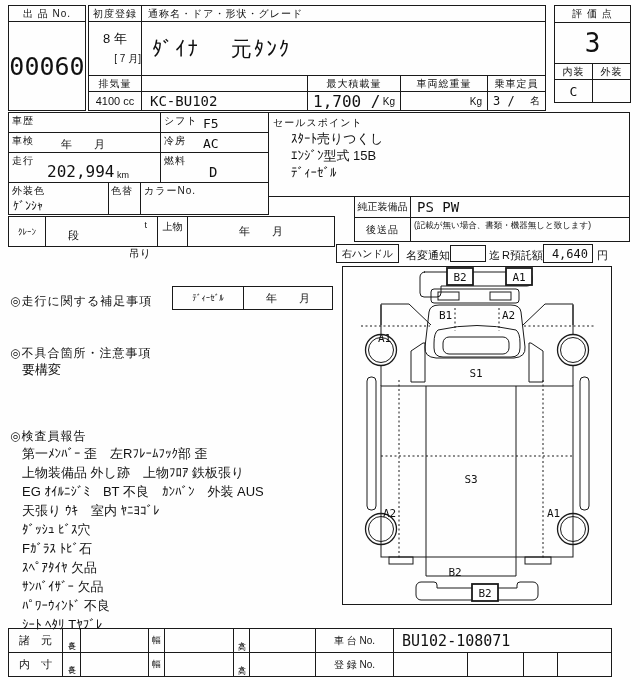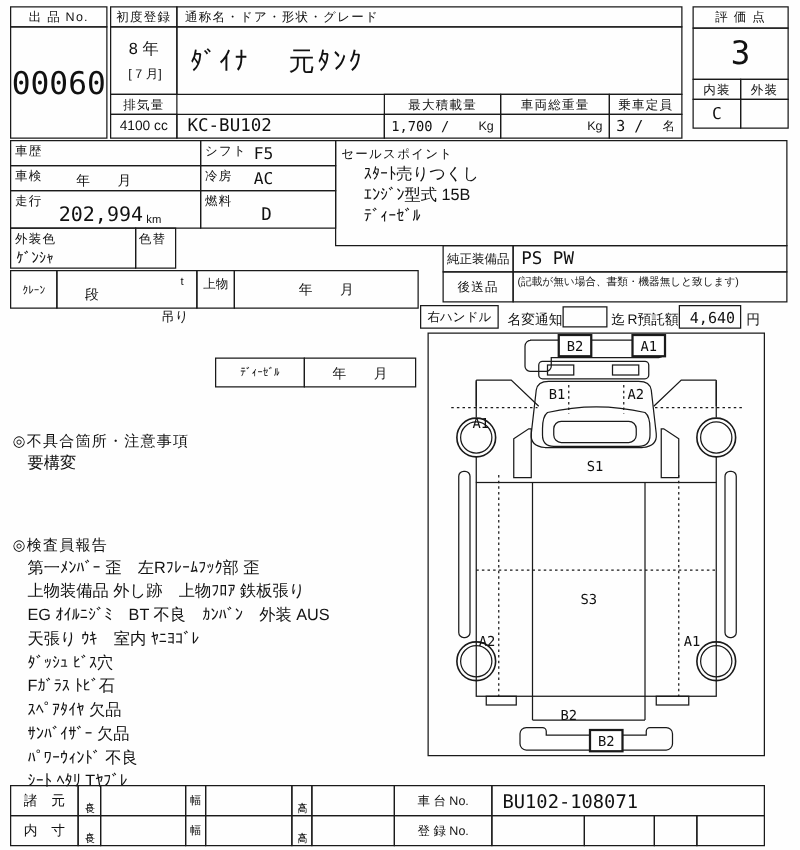--- a/index.html
+++ b/index.html
@@ -21,34 +21,34 @@
 <body>
 
 <div class="sheet">
 
   <div class="a b c lbl" style="left:8px;top:5px;width:78px;height:17px">出 品 No.</div>
   <div class="a b c mono" style="left:8px;top:21px;width:78px;height:90px;font-size:25px">00060</div>
 
   <div class="a b c lbl" style="left:88px;top:5px;width:54px;height:17px">初度登録</div>
   <div class="a b" style="left:88px;top:21px;width:54px;height:55px">
     <div style="font-size:13px;text-align:center;margin-top:8px">8 年</div>
-    <div style="font-size:10px;text-align:center;padding-left:2px;margin-top:4px">[ 7 月]</div>
+    <div style="font-size:10px;text-align:right;padding-left:2px;margin-top:4px">[ 7 月]</div>
   </div>
 
   <div class="a b lbl" style="left:141px;top:5px;width:405px;height:17px;display:flex;align-items:center;padding-left:6px">通称名・ドア・形状・グレード</div>
   <div class="a b" style="left:141px;top:21px;width:405px;height:55px;display:flex;align-items:center;padding-left:10px;font-size:21px;letter-spacing:2px">ﾀﾞｲﾅ　 元ﾀﾝｸ</div>
 
   <div class="a b c lbl" style="left:88px;top:75px;width:54px;height:17px">排気量</div>
   <div class="a b c" style="left:88px;top:91px;width:54px;height:20px;font-size:11px">4100 cc</div>
 
   <div class="a b mono" style="left:141px;top:91px;width:167px;height:20px;display:flex;align-items:center;padding-left:8px;font-size:14px">KC-BU102</div>
 
   <div class="a b c lbl" style="left:307px;top:75px;width:94px;height:17px">最大積載量</div>
   <div class="a b" style="left:307px;top:91px;width:94px;height:20px;display:flex;align-items:center;justify-content:space-between;padding:0 5px">
-    <span class="mono" style="font-size:11px">1,700 /</span>
+    <span class="mono" style="font-size:16px">1,700 /</span>
     <span style="font-size:10px">Kg</span>
   </div>
 
   <div class="a b c lbl" style="left:400px;top:75px;width:88px;height:17px">車両総重量</div>
   <div class="a b" style="left:400px;top:91px;width:88px;height:20px;display:flex;align-items:center;justify-content:flex-end;padding-right:5px;font-size:10px">Kg</div>
 
   <div class="a b c lbl" style="left:487px;top:75px;width:59px;height:17px">乗車定員</div>
   <div class="a b" style="left:487px;top:91px;width:59px;height:20px;display:flex;align-items:center;justify-content:space-between;padding:0 5px">
     <span class="mono" style="font-size:12px">3 /</span>
     <span style="font-size:10px">名</span>
@@ -87,20 +87,23 @@
     <span class="tag">燃料</span>
     <span class="mono" style="position:absolute;left:48px;top:11px;font-size:14px">D</span>
   </div>
 
   <div class="a b" style="left:8px;top:182px;width:101px;height:33px">
     <span class="tag">外装色</span>
     <span style="position:absolute;left:4px;top:16px;font-size:12px">ｹﾞﾝｼｬ</span>
   </div>
   <div class="a b" style="left:108px;top:182px;width:33px;height:33px">
     <span class="tag" style="left:2px">色替</span>
+  </div>
+  <div class="a b" style="left:140px;top:182px;width:129px;height:33px">
+    <span class="tag">カラーNo.</span>
   </div>
 
   <div class="a b" style="left:8px;top:216px;width:38px;height:31px;display:flex;align-items:center;justify-content:center;font-size:9px">ｸﾚｰﾝ</div>
   <div class="a b" style="left:45px;top:216px;width:113px;height:31px">
     <span style="position:absolute;left:22px;top:11px;font-size:11px">段</span>
     <span style="position:absolute;right:10px;top:3px;font-size:9px">t</span>
     <span style="position:absolute;right:6px;top:29px;font-size:11px">吊り</span>
   </div>
   <div class="a b" style="left:157px;top:216px;width:31px;height:31px;font-size:10px;display:flex;justify-content:center;padding-top:3px">上物</div>
   <div class="a b" style="left:187px;top:216px;width:148px;height:31px;display:flex;align-items:center;justify-content:center;font-size:11px">年　　月</div>
@@ -120,20 +123,21 @@
   <div class="a b" style="left:410px;top:217px;width:220px;height:25px;font-size:8.5px;padding:2px 0 0 3px">(記載が無い場合、書類・機器無しと致します)</div>
 
   <div class="a b c" style="left:336px;top:244px;width:63px;height:19px;font-size:10px">右ハンドル</div>
   <span class="a" style="left:406px;top:248px;font-size:11px">名変通知</span>
   <div class="a b" style="left:450px;top:245px;width:36px;height:17px"></div>
   <span class="a" style="left:489px;top:248px;font-size:11px">迄</span>
   <span class="a" style="left:502px;top:248px;font-size:11px">R預託額</span>
   <div class="a b mono" style="left:543px;top:244px;width:50px;height:19px;display:flex;align-items:center;justify-content:flex-end;padding-right:4px;font-size:12px">4,640</div>
   <span class="a" style="left:597px;top:248px;font-size:11px">円</span>
 
+  <div class="a note-title" style="left:10px;top:293px">◎走行に関する補足事項</div>
   <div class="a b c" style="left:172px;top:286px;width:72px;height:24px;font-size:9px">ﾃﾞｨｰｾﾞﾙ</div>
   <div class="a b c" style="left:243px;top:286px;width:90px;height:24px;font-size:11px">年　　月</div>
 
   <div class="a note-title" style="left:10px;top:345px">◎不具合箇所・注意事項</div>
   <div class="a" style="left:22px;top:361px;font-size:13px">要構変</div>
 
   <div class="a note-title" style="left:10px;top:428px">◎検査員報告</div>
   <div class="a" style="left:22px;top:444px">
     <div class="rep">第一ﾒﾝﾊﾞｰ 歪　左Rﾌﾚｰﾑﾌｯｸ部 歪</div>
     <div class="rep">上物装備品 外し跡　上物ﾌﾛｱ 鉄板張り</div>

